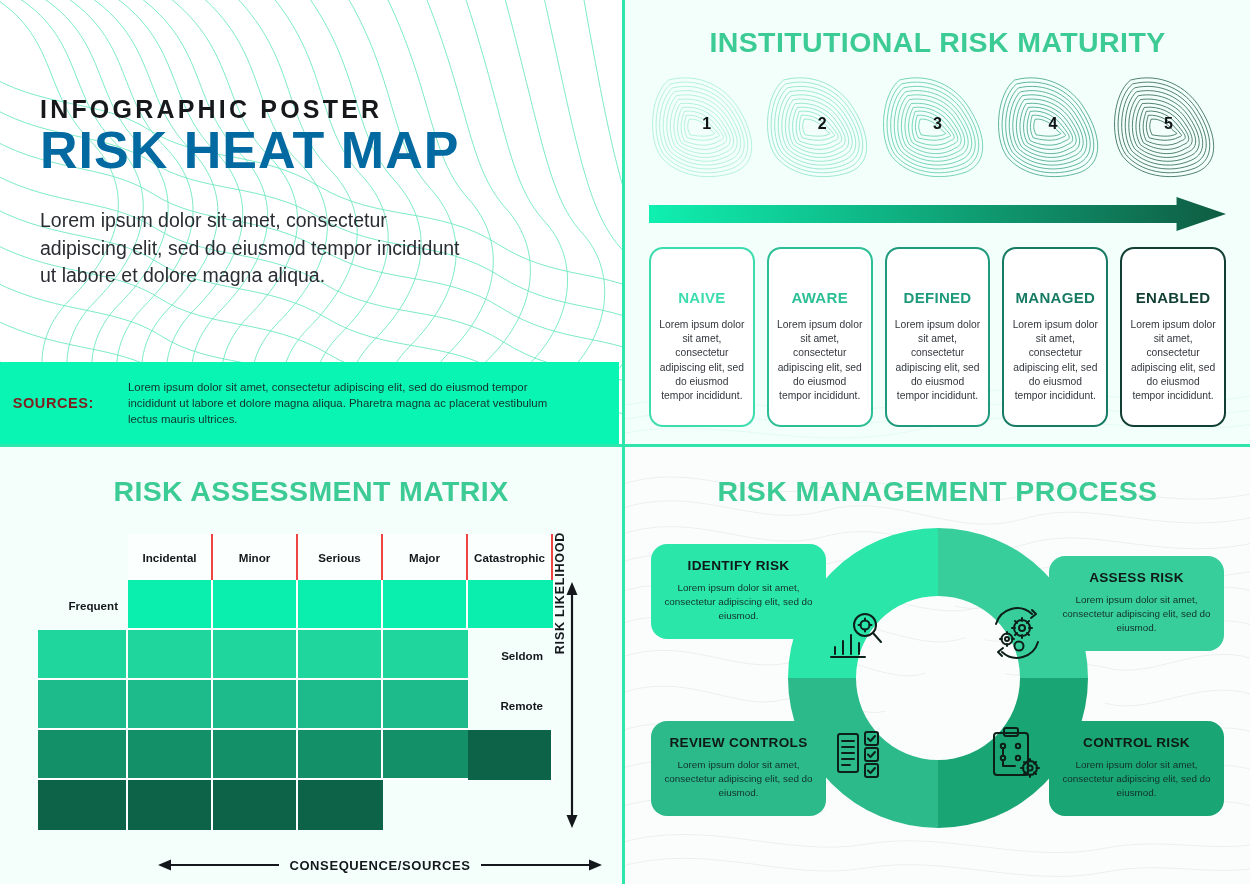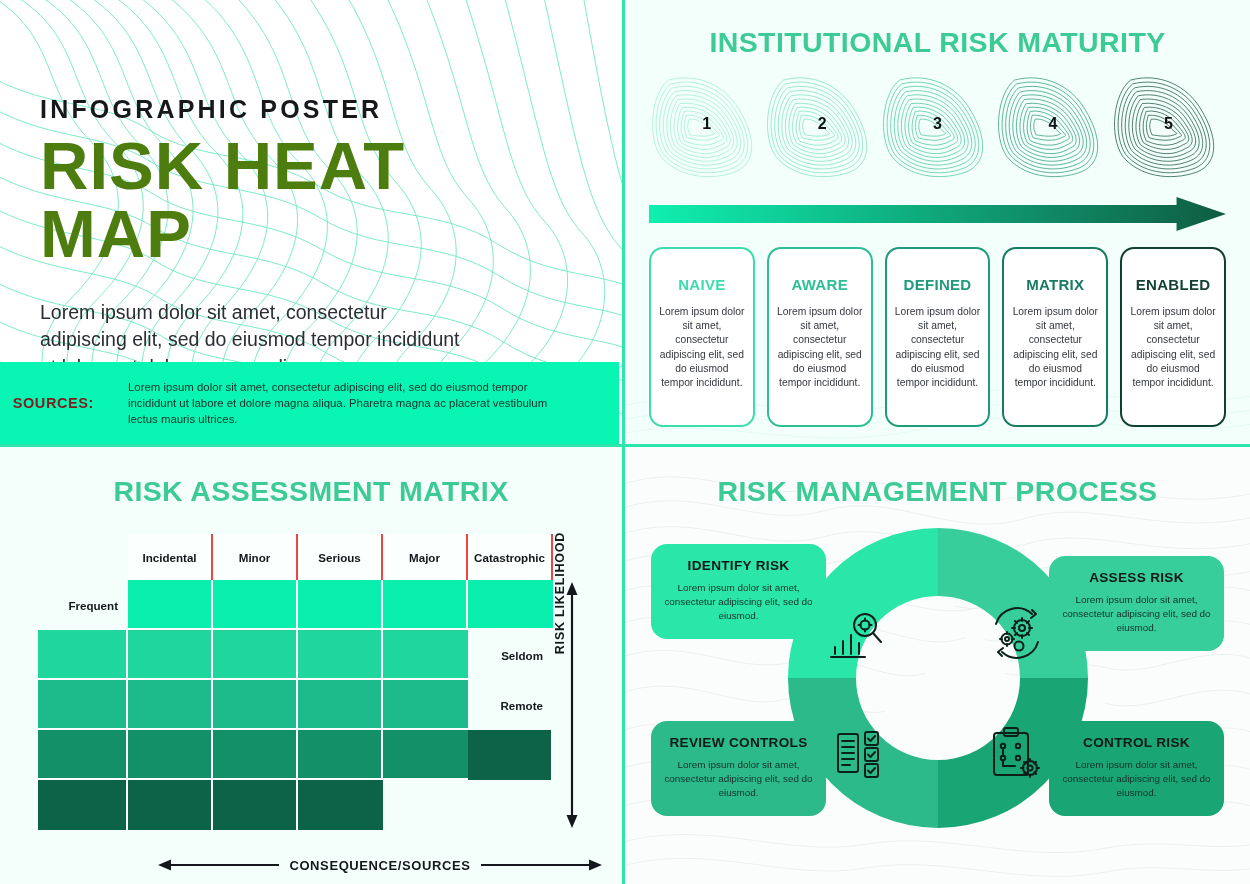--- a/index.html
+++ b/index.html
@@ -39,26 +39,26 @@
     padding: 95px 0 0 40px;
     width: 560px;
   }
   .kicker {
     font-size: 25px;
     font-weight: bold;
     letter-spacing: 3.2px;
     color: #16181c;
   }
   .hero-title {
-    font-size: 67px;
+    font-size: 52px;
     font-weight: bold;
     letter-spacing: 1px;
     line-height: 1.02;
-    color: #4d7c0f;
-    margin-top: 8px;
+    color: #0369a1;
+    margin-top: 0;
   }
   .hero-desc {
     margin-top: 30px;
     font-size: 19.5px;
     line-height: 1.42;
     color: #2a2d33;
     max-width: 430px;
   }
 
   
@@ -139,21 +139,21 @@
     margin-top: 16px;
     display: flex;
     gap: 12px;
   }
   .mat-card {
     flex: 1;
     height: 180px;
     border-radius: 14px;
     background: #ffffff;
     border: 2px solid #3ddcae;
-    padding: 27px 8px 0 8px;
+    padding: 40px 8px 0 8px;
     text-align: center;
   }
   .mat-card h3 {
     font-size: 15px;
     font-weight: bold;
     letter-spacing: 0.3px;
     margin-bottom: 12px;
   }
   .mat-card p {
     font-size: 10.3px;
@@ -451,21 +451,21 @@
       </div>
       <div class="mat-card" style="border-color:#2cbf96">
         <h3 style="color:#2cbf96">AWARE</h3>
         <p>Lorem ipsum dolor sit amet, consectetur adipiscing elit, sed do eiusmod tempor incididunt.</p>
       </div>
       <div class="mat-card" style="border-color:#1f9a7c">
         <h3 style="color:#1f9a7c">DEFINED</h3>
         <p>Lorem ipsum dolor sit amet, consectetur adipiscing elit, sed do eiusmod tempor incididunt.</p>
       </div>
       <div class="mat-card" style="border-color:#177a63">
-        <h3 style="color:#177a63">MATRIX</h3>
+        <h3 style="color:#177a63">MANAGED</h3>
         <p>Lorem ipsum dolor sit amet, consectetur adipiscing elit, sed do eiusmod tempor incididunt.</p>
       </div>
       <div class="mat-card" style="border-color:#123f33">
         <h3 style="color:#123f33">ENABLED</h3>
         <p>Lorem ipsum dolor sit amet, consectetur adipiscing elit, sed do eiusmod tempor incididunt.</p>
       </div>
     </div>
   </section>
 
   <section class="panel-matrix">

